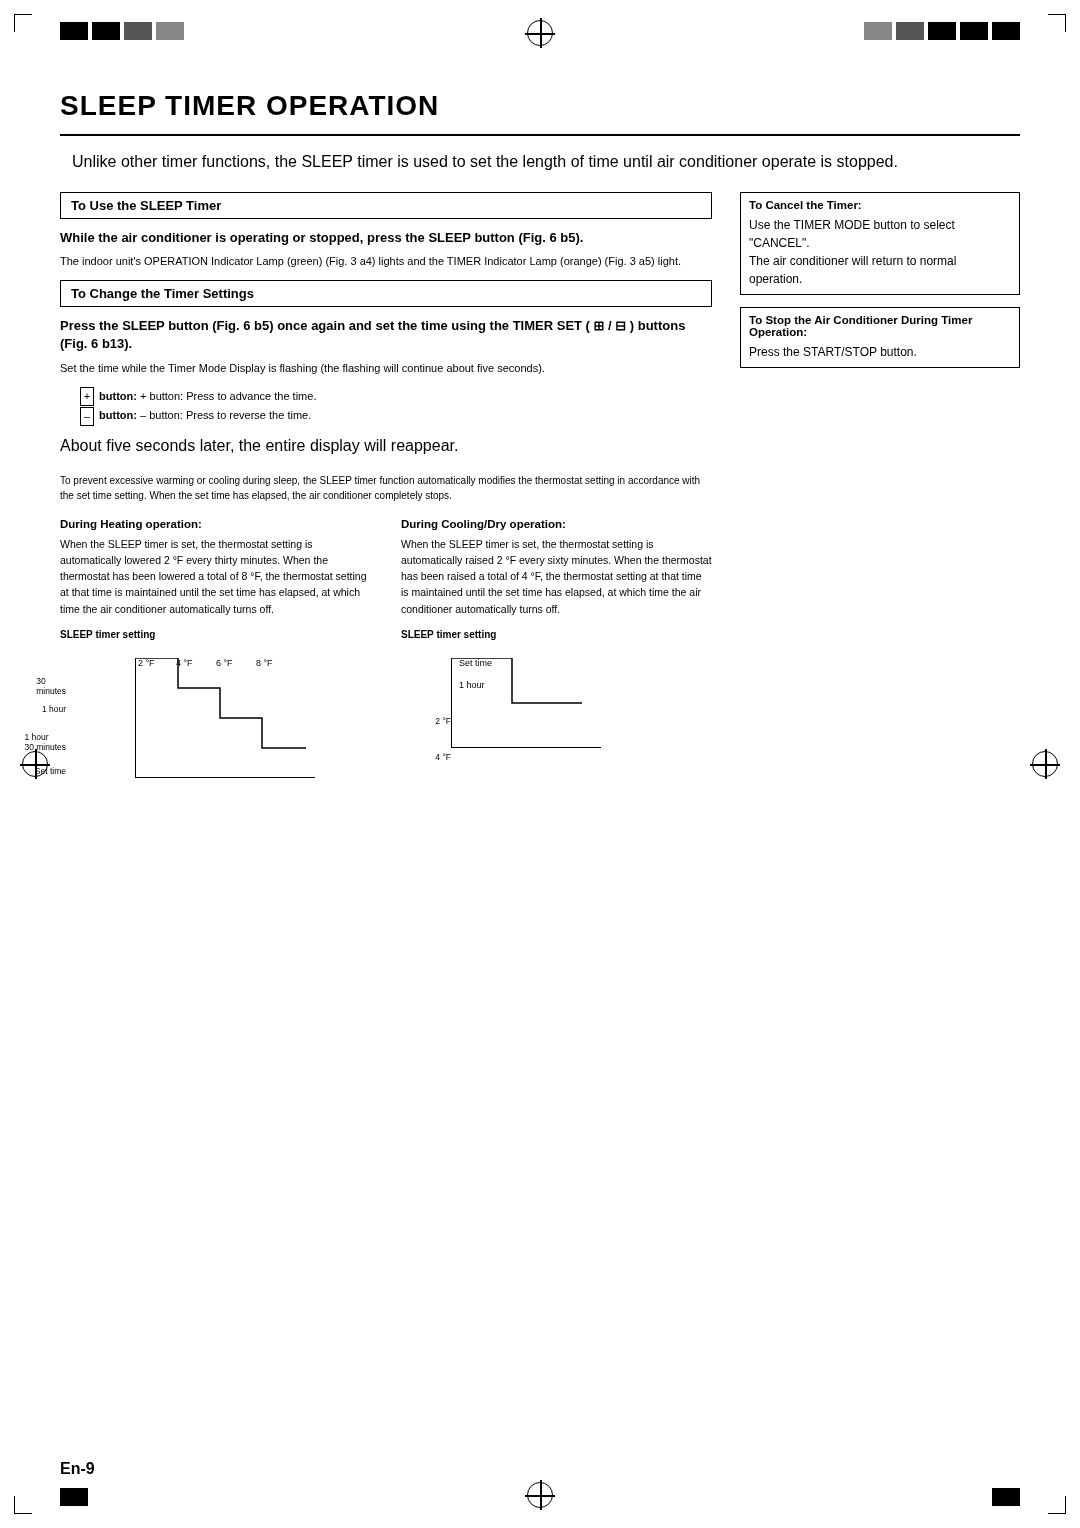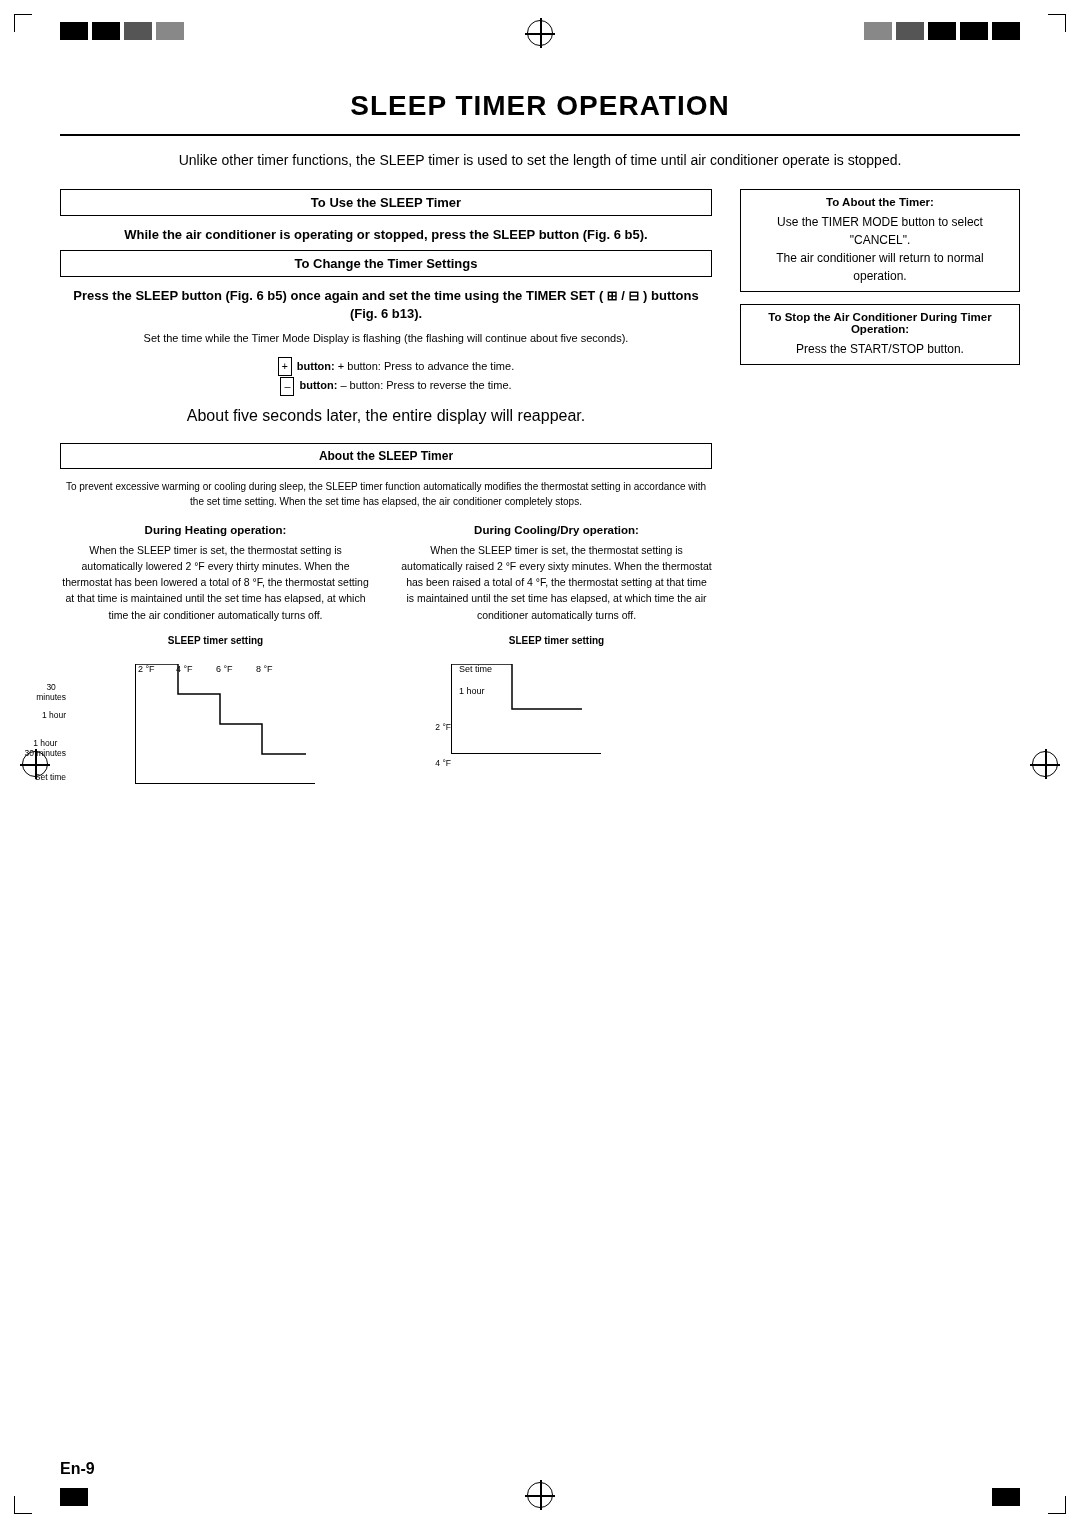--- a/index.html
+++ b/index.html
@@ -12,21 +12,20 @@
       min-height: 1528px;
       position: relative;
     }
 
     .page {
       width: 1080px;
       min-height: 1528px;
       padding: 40px 60px 60px 60px;
       position: relative;
       background: #fff;
-      text-align: center;
     }
 
     
     .corner-mark {
       position: absolute;
       width: 18px;
       height: 18px;
       border: 1.5px solid #000;
     }
     .corner-mark.tl { top: 14px; left: 14px; border-right: none; border-bottom: none; }
@@ -106,23 +105,24 @@
       font-family: Arial, Helvetica, sans-serif;
     }
 
     .title-rule {
       border: none;
       border-top: 2.5px solid #000;
       margin-bottom: 14px;
     }
 
     .intro-text {
-      font-size: 14px;
+      font-size: 16px;
       margin-bottom: 18px;
       line-height: 1.5;
+      margin-left: 12px;
     }
 
     
     .two-col {
       display: flex;
       gap: 28px;
     }
 
     .col-left {
       flex: 1;
@@ -313,41 +313,41 @@
     <hr class="title-rule">
 
     <p class="intro-text">Unlike other timer functions, the SLEEP timer is used to set the length of time until air conditioner operate is stopped.</p>
 
     <div class="two-col">
 
       <div class="col-left">
 
         <div class="section-header">To Use the SLEEP Timer</div>
         <p class="subsection-title">While the air conditioner is operating or stopped, press the SLEEP button (Fig. 6 b5).</p>
+        <p class="body-text">The indoor unit's OPERATION Indicator Lamp (green) (Fig. 3 a4) lights and the TIMER Indicator Lamp (orange) (Fig. 3 a5) light.</p>
 
         <div class="section-header">To Change the Timer Settings</div>
         <p class="subsection-title">Press the SLEEP button (Fig. 6 b5) once again and set the time using the TIMER SET ( ⊞ / ⊟ ) buttons (Fig. 6 b13).</p>
         <p class="body-text">Set the time while the Timer Mode Display is flashing (the flashing will continue about five seconds).</p>
 
         <div class="button-list">
           <div class="button-list-item">
             <span class="btn-symbol">+</span>
             <strong>button:</strong>
             <span>+ button: Press to advance the time.</span>
           </div>
           <div class="button-list-item">
             <span class="btn-symbol">–</span>
             <strong>button:</strong>
             <span>– button: Press to reverse the time.</span>
           </div>
         </div>
 
         <p class="five-seconds-text">About five seconds later, the entire display will reappear.</p>
 
-        <div class="about-box">About the SLEEP Timer</div>
         <p class="about-text">To prevent excessive warming or cooling during sleep, the SLEEP timer function automatically modifies the thermostat setting in accordance with the set time setting. When the set time has elapsed, the air conditioner completely stops.</p>
 
         <div class="bottom-two-col">
 
           <div class="bottom-col">
             <p class="bottom-col-title">During Heating operation:</p>
             <p class="bottom-col-text">When the SLEEP timer is set, the thermostat setting is automatically lowered 2 °F every thirty minutes. When the thermostat has been lowered a total of 8 °F, the thermostat setting at that time is maintained until the set time has elapsed, at which time the air conditioner automatically turns off.</p>
 
             <div class="chart-container">
               <p class="chart-title">SLEEP timer setting</p>
@@ -405,21 +405,21 @@
               </div>
             </div>
           </div>
 
         </div>
       </div>
 
       <div class="col-right">
 
         <div class="right-box">
-          <p class="right-box-title">To About the Timer:</p>
+          <p class="right-box-title">To Cancel the Timer:</p>
           <p class="right-box-text">
             <span>Use the TIMER MODE button to select</span>
             <br>
             <span>"CANCEL".</span>
             <br>
             <span>The air conditioner will return to normal operation.</span>
           </p>
         </div>
 
         <div class="right-box">

